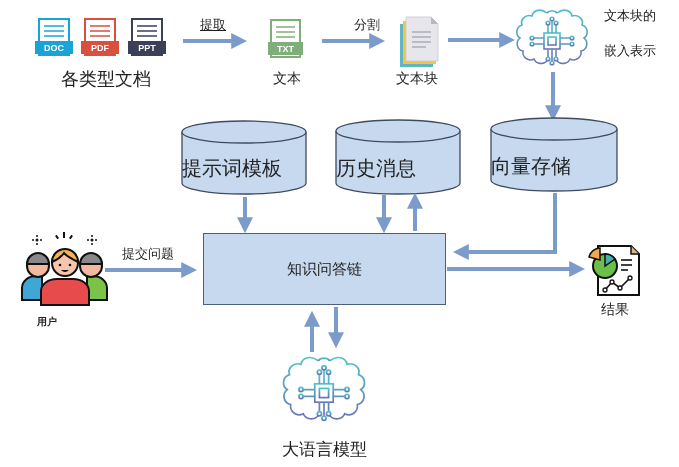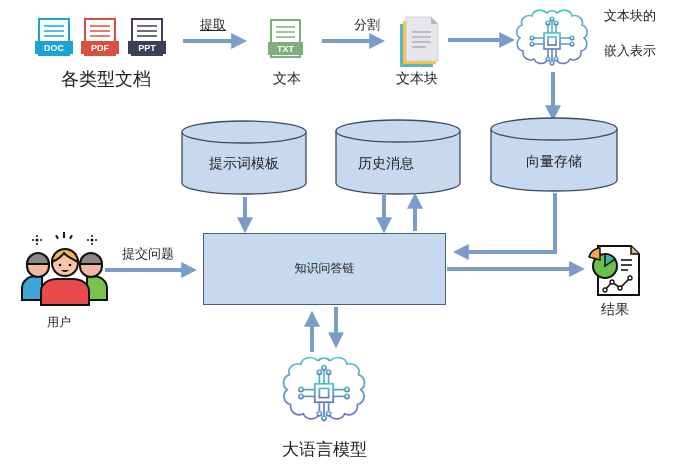--- a/index.html
+++ b/index.html
@@ -1,23 +1,23 @@
 <!DOCTYPE html>
 <html><head>
 <meta charset="utf-8">
 <style>
   html, body { margin: 0; padding: 0; background: #ffffff; }
   body { width: 679px; height: 467px; position: relative; overflow: hidden;
          font-family: "DejaVu Sans", "Liberation Sans", sans-serif; color: #222; }
   .lbl { position: absolute; font-size: 13px; color: #222; white-space: nowrap; line-height: 1.15; }
   .lbl-big { font-size: 15px; }
-  .cyl-text { position: absolute; font-size: 14px; color: #222; text-align: center; white-space: nowrap; }
+  .cyl-text { position: absolute; font-size: 20px; color: #222; text-align: left; white-space: nowrap; }
   #main-box { position: absolute; left: 203px; top: 233px; width: 243px; height: 72px;
               background: #c6d9ef; border: 1.5px solid #4a5f7d; box-sizing: border-box; }
-  #main-box-label { position: absolute; left: 0; right: 0; top: 26px; text-align: center; font-size: 12px; }
+  #main-box-label { position: absolute; left: 0; right: 0; top: 26px; text-align: center; font-size: 15px; }
   svg { position: absolute; left: 0; top: 0; }
 </style>
 </head>
 <body>
 
 <svg width="679" height="467" viewBox="0 0 679 467">
   <defs>
     <marker id="ah" markerWidth="4" markerHeight="4" refX="2.2" refY="2" orient="auto" markerUnits="strokeWidth">
       <path d="M0,0 L4,2 L0,4 z" fill="#7b9ccb"></path>
     </marker>
@@ -210,15 +210,15 @@
 <div class="cyl-text" style="left:491px; width:126px; top:153px;">向量存储</div>
 
 <div class="lbl" style="left:61px; top:69px; font-size:18px;">各类型文档</div>
 <div class="lbl" style="left:200px; top:18px;text-decoration:underline;">提取</div>
 <div class="lbl" style="left:273px; top:70px; font-size:14px;">文本</div>
 <div class="lbl" style="left:354px; top:18px;">分割</div>
 <div class="lbl" style="left:396px; top:70px; font-size:14px;">文本块</div>
 <div class="lbl" style="left:604px; top:9px;">文本块的</div>
 <div class="lbl" style="left:604px; top:44px;">嵌入表示</div>
 <div class="lbl" style="left:122px; top:247px;">提交问题</div>
-<div class="lbl" style="left:47px; top:316px; font-size:12px;">用户</div>
+<div class="lbl" style="left:37px; top:316px; font-size:10px;font-weight:bold;">用户</div>
 <div class="lbl" style="left:601px; top:301px; font-size:14px;text-align:right;">结果</div>
 <div class="lbl lbl-big" style="left:282px; top:440px; font-size:17px;">大语言模型</div>
 
 </body></html>

